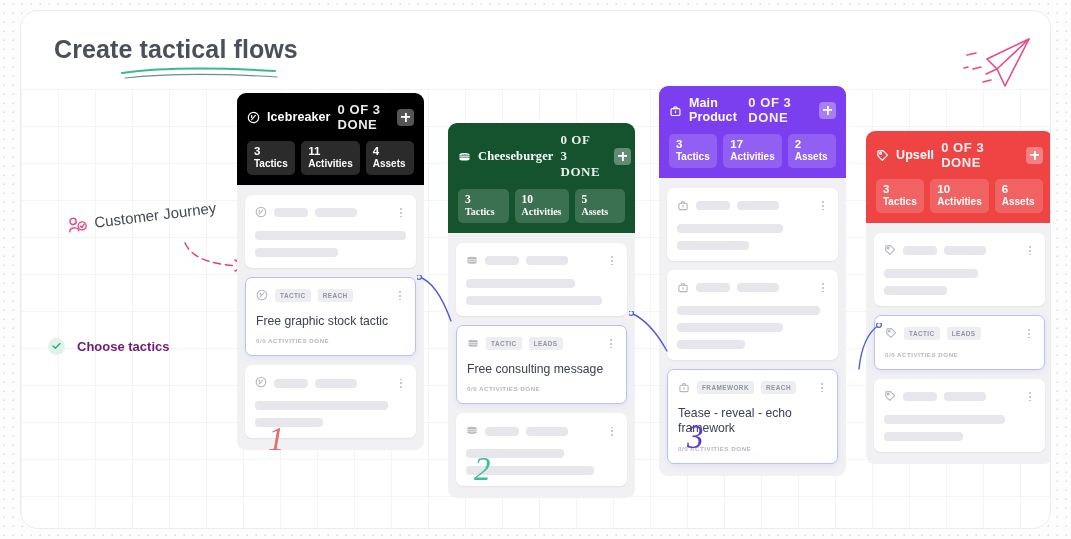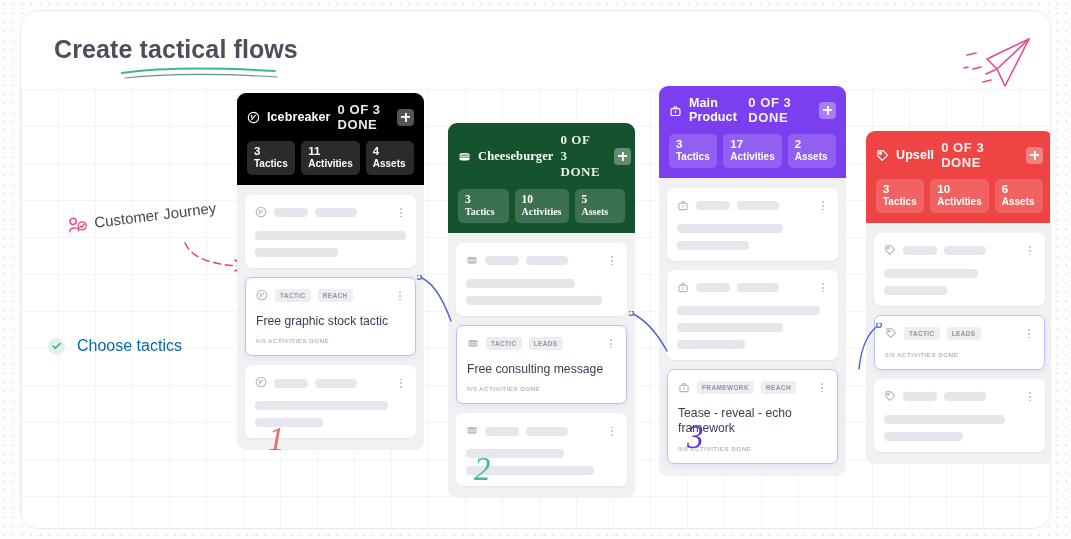--- a/index.html
+++ b/index.html
@@ -55,21 +55,21 @@
   .cj-text { font-size: 15px; color: #444a55; }
   .cj-arrow { position: absolute; left: 160px; top: 228px; }
 
   .checklist { position: absolute; left: 27px; top: 318px; width: 190px; }
   .check-row { display: flex; align-items: center; gap: 12px; height: 34px; }
   .check-circle {
     width: 17px; height: 17px; border-radius: 50%;
     background: #dff3ea; display: flex; align-items: center; justify-content: center;
     flex: 0 0 auto;
   }
-  .check-label { font-size: 16px; color: #0369a1; }
+  .check-label { font-size: 13px; color: #701a75; font-weight: bold; }
 
   
   .column { position: absolute; border-radius: 9px; overflow: hidden; }
   .col-body {
     background: #f1f1f4;
     padding: 10px 8px 12px 8px;
     display: flex; flex-direction: column; gap: 9px;
     min-height: 40px;
   }
   .col-head { padding: 9px 10px 10px 10px; }

